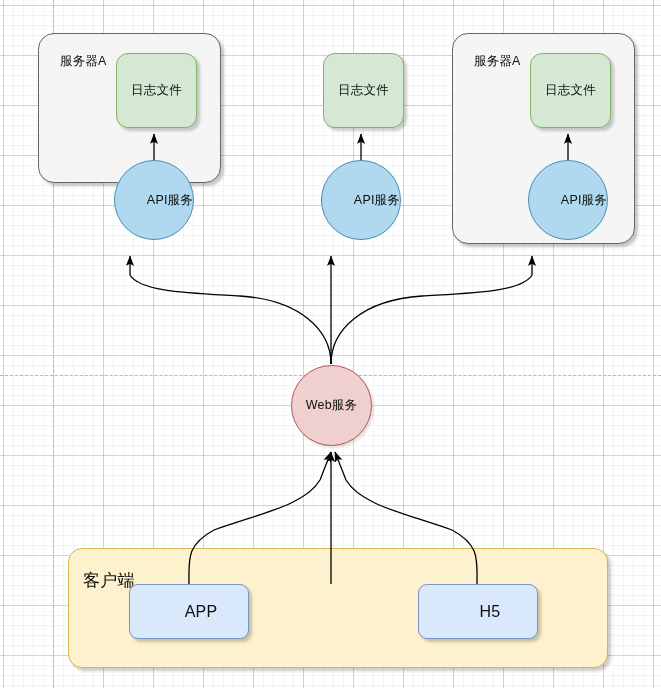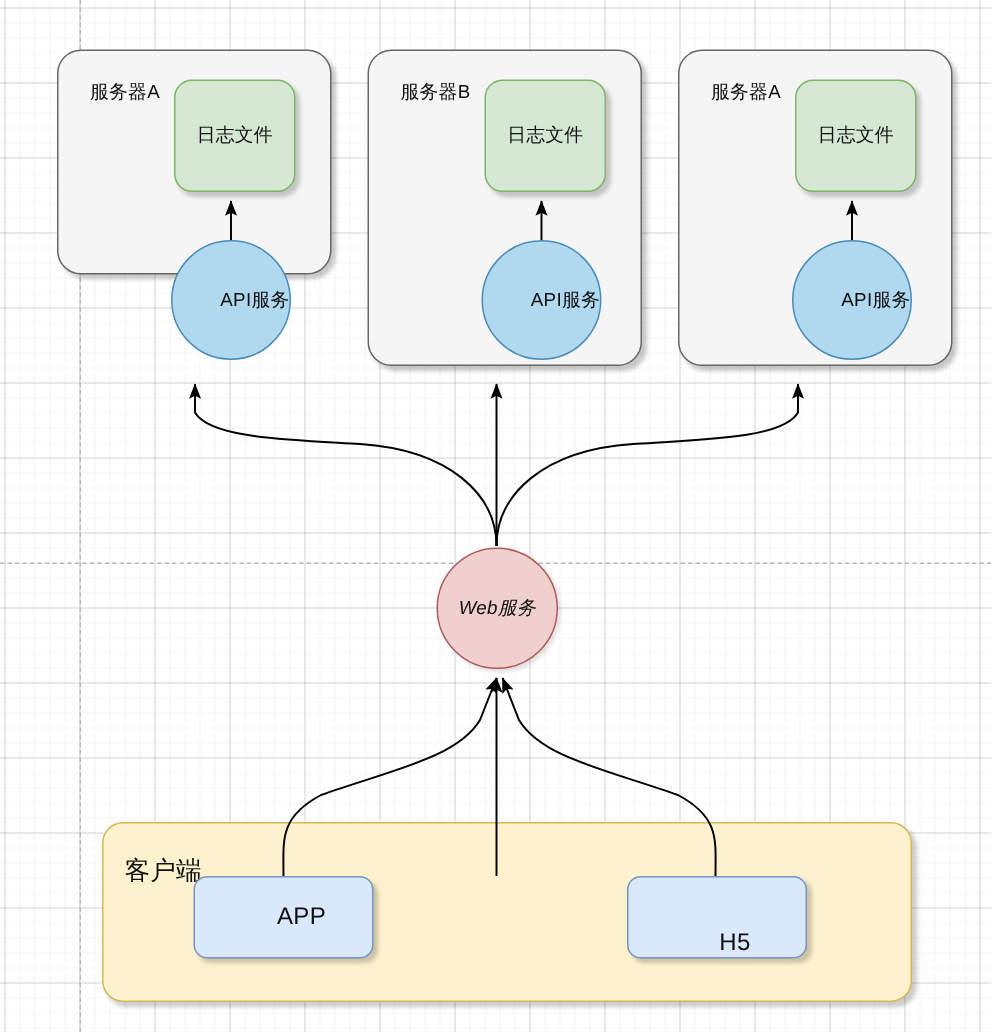--- a/index.html
+++ b/index.html
@@ -69,21 +69,20 @@
     background: #b0d9ef;
     border: 1.3px solid #4a8cb5;
     border-radius: 50%;
     justify-content: flex-end;
   }
   .web-circle {
     background: #f0cfcf;
     border: 1.4px solid #b05a5a;
     border-radius: 50%;
     box-shadow: 2px 2px 3px rgba(0,0,0,0.12);
-    font-style: italic;
   }
   .client-box {
     background: #fdf2cd;
     border: 1.4px solid #d6b656;
     border-radius: 14px;
     box-shadow: 3px 3px 3px rgba(0,0,0,0.2);
     align-items: flex-start;
     justify-content: flex-start;
   }
   .client-label {
@@ -118,23 +117,20 @@
   <div class="shape server-box" style="left:38px; top:33px; width:183px; height:150px;">
     <span class="server-label">服务器A</span>
   </div>
   <div class="shape log-box" style="left:116px; top:53px; width:81px; height:75px;">
     <span>日志文件</span>
   </div>
   <div class="shape api-circle" style="left:114px; top:160px; width:80px; height:80px;">
     <span>API服务</span>
   </div>
 
-  <div class="shape server-box" style="left:245px; top:33px; width:183px; height:211px;">
-    <span class="server-label">服务器B</span>
-  </div>
   <div class="shape log-box" style="left:323px; top:53px; width:81px; height:75px;">
     <span>日志文件</span>
   </div>
   <div class="shape api-circle" style="left:321px; top:160px; width:80px; height:80px;">
     <span>API服务</span>
   </div>
 
   <div class="shape server-box" style="left:452px; top:33px; width:183px; height:211px;">
     <span class="server-label">服务器A</span>
   </div>
@@ -148,21 +144,21 @@
   <div class="shape web-circle" style="left:291px; top:365px; width:81px; height:81px;">
     <span>Web服务</span>
   </div>
 
   <div class="shape client-box" style="left:68px; top:548px; width:540px; height:120px;">
     <span class="client-label">客户端</span>
   </div>
   <div class="shape client-node" style="left:129px; top:584px; width:120px; height:55px;">
     <span>APP</span>
   </div>
-  <div class="shape client-node" style="left:418px; top:584px; width:120px; height:55px;align-items:flex-end;">
+  <div class="shape client-node" style="left:418px; top:584px; width:120px; height:55px;">
     <span>H5</span>
   </div>
 
   <svg id="edges" viewBox="0 0 661 688" xmlns="http://www.w3.org/2000/svg">
     <defs>
       <marker id="arrowhead" markerWidth="9" markerHeight="9" refX="7.6" refY="3.1" orient="auto" markerUnits="strokeWidth">
         <path d="M0,0 L8,3.1 L0,6.2 L1.6,3.1 z" fill="#000000"></path>
       </marker>
     </defs>
 

